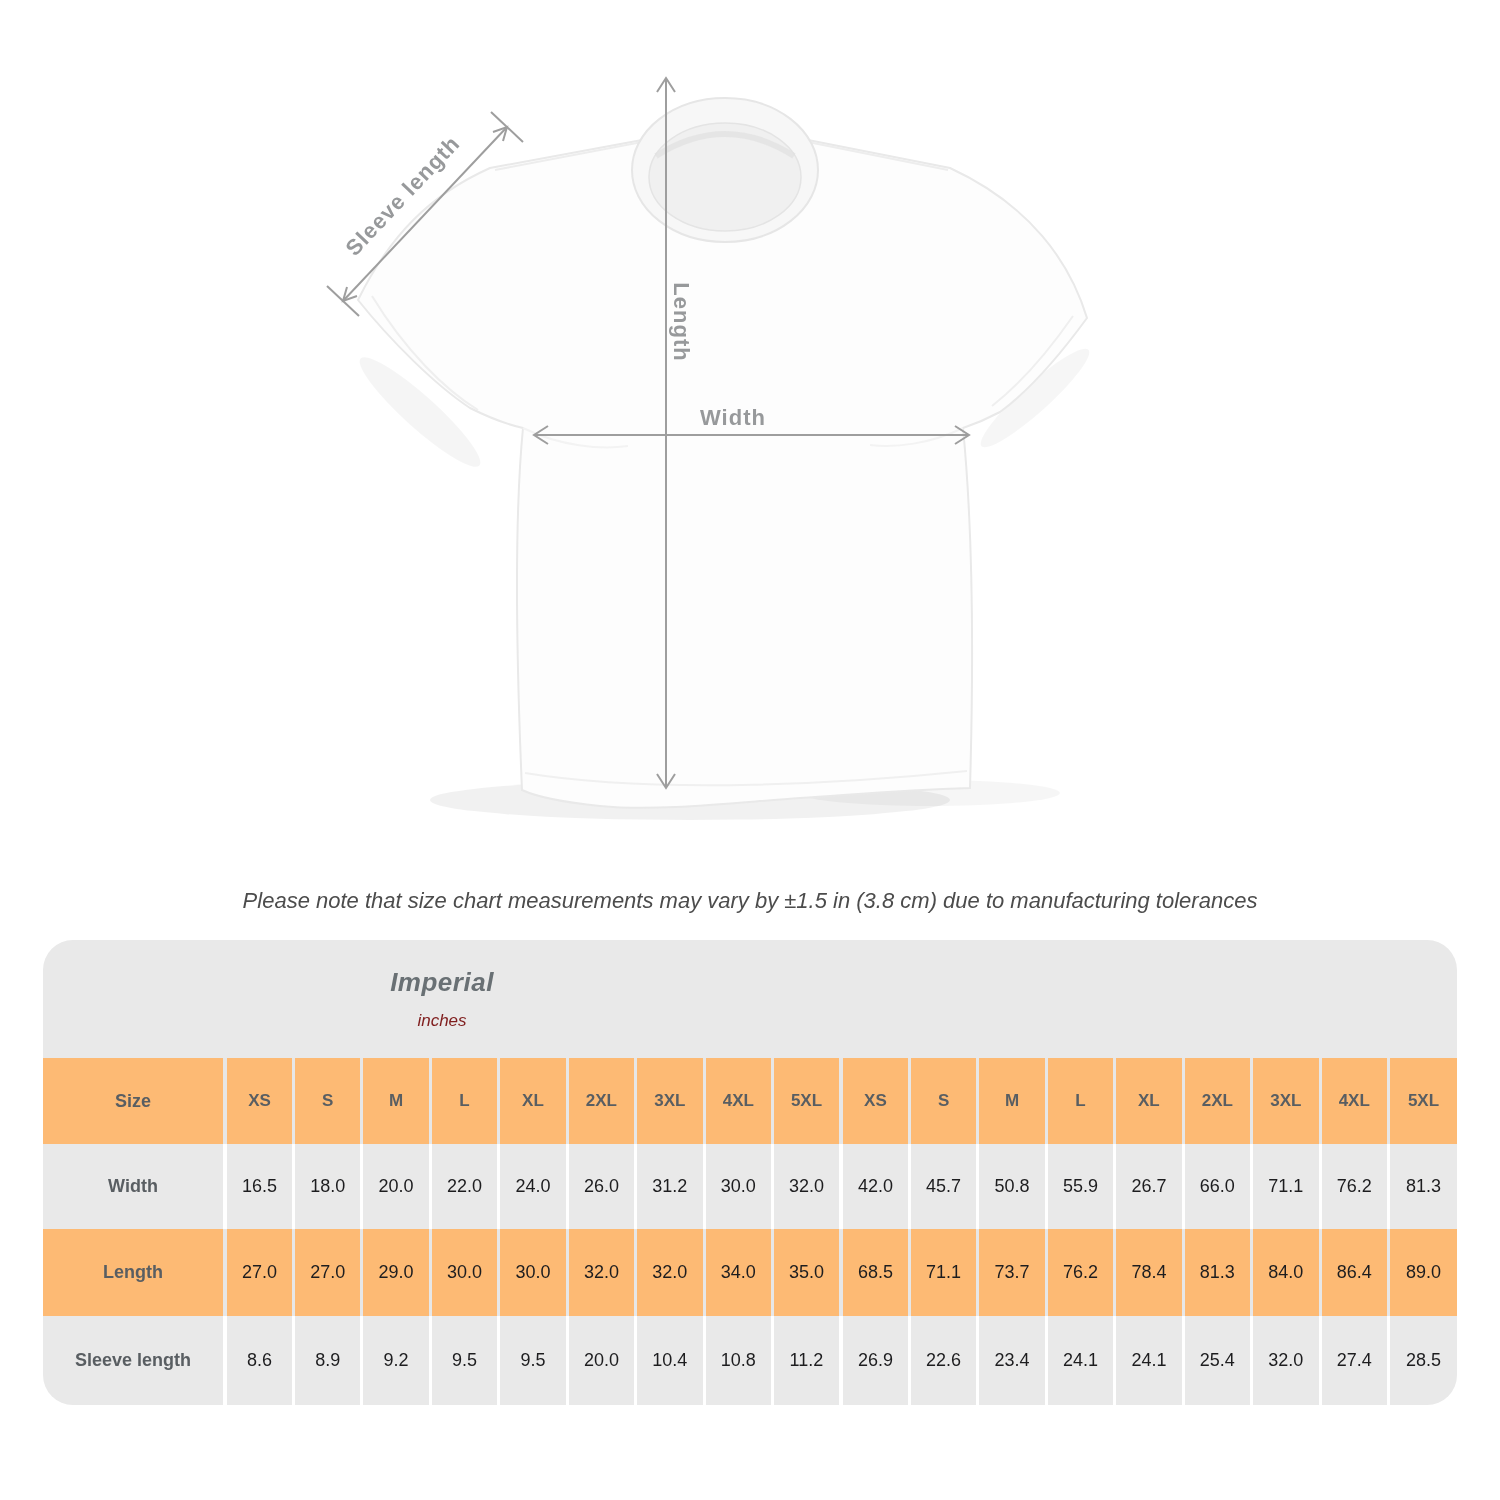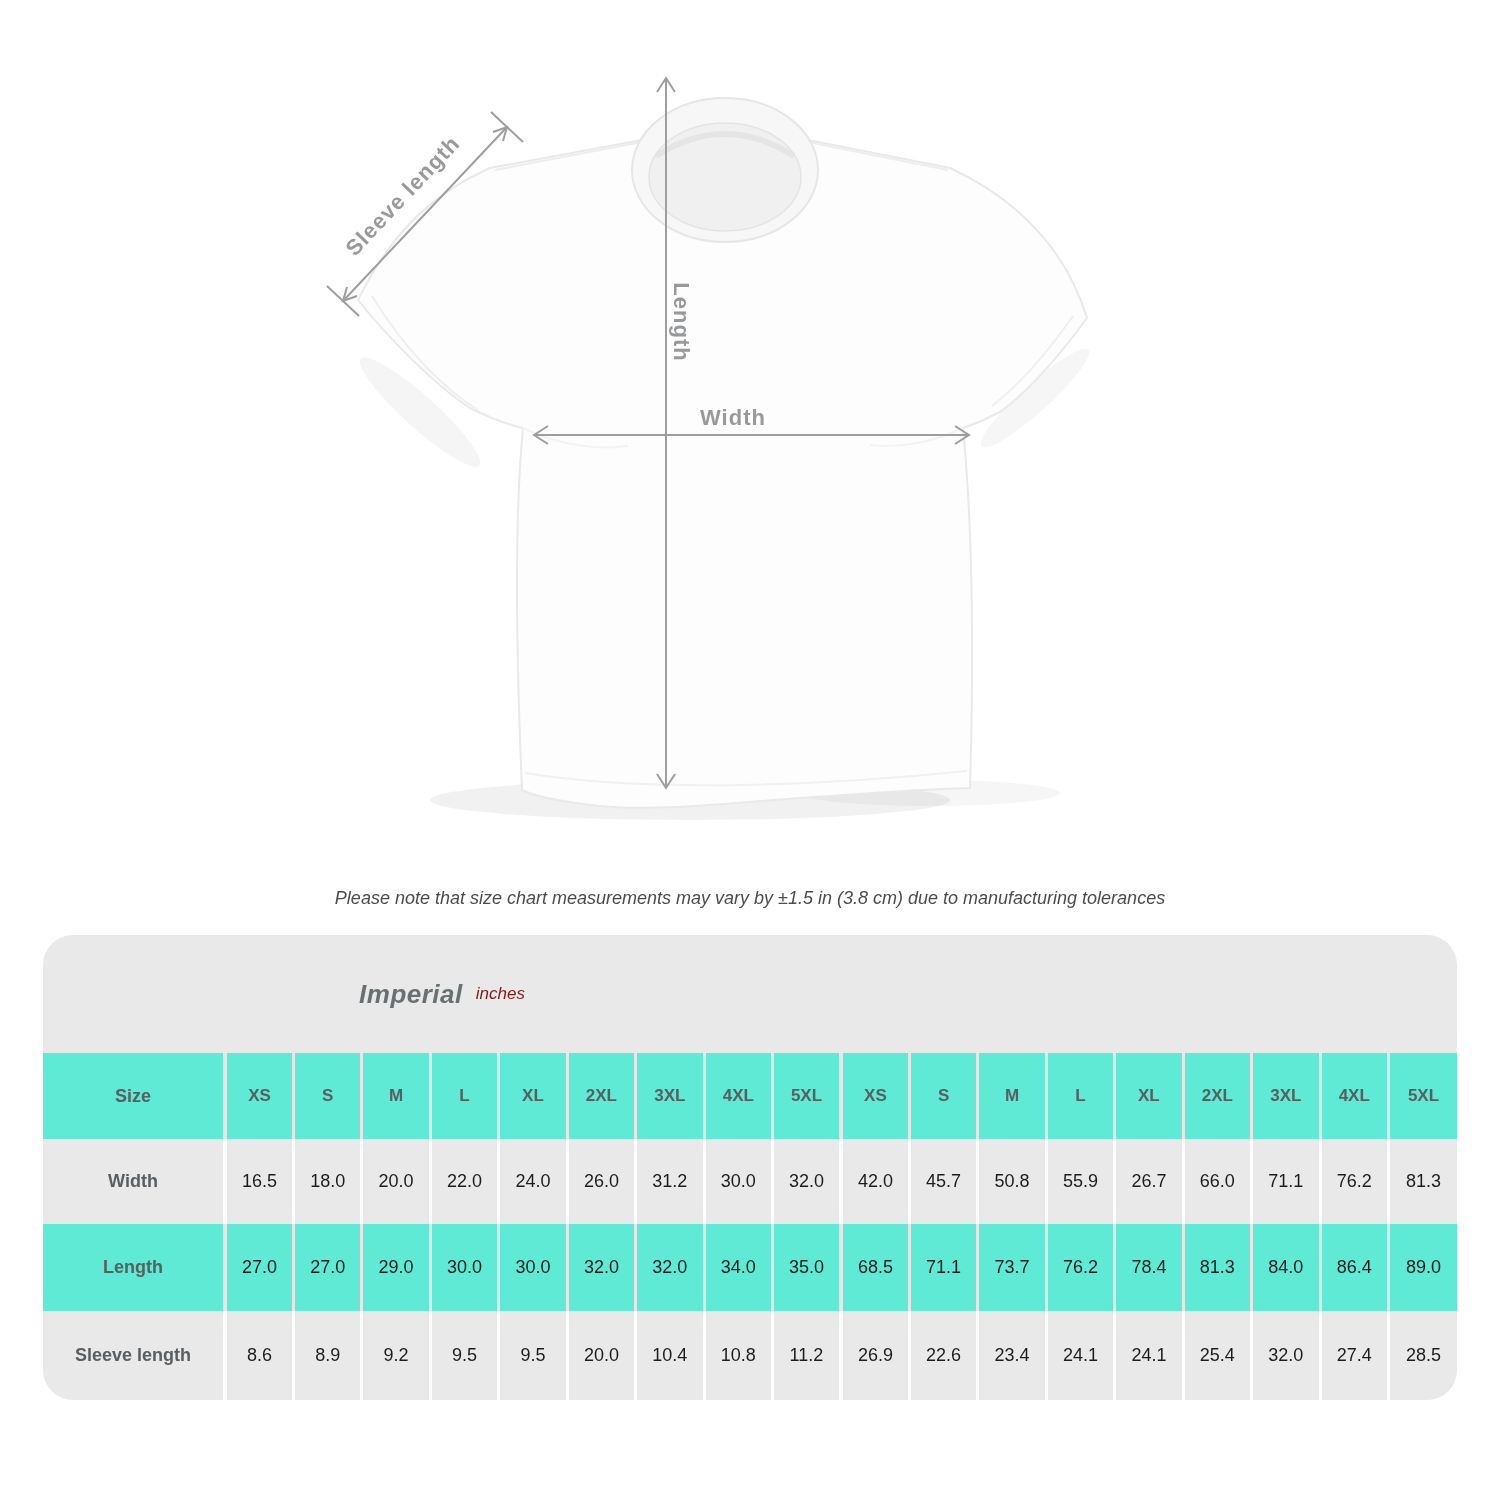--- a/index.html
+++ b/index.html
@@ -11,52 +11,52 @@
   .figure{position:relative;width:1500px;height:878px;}
   .figure svg{display:block;}
 
   .heading{ text-align:center; }
   .heading h1{
     margin:0;padding:0;
     font-size:31px;line-height:36px;font-weight:bold;color:#262626;
   }
   .heading p{
     margin:10px 0 0 0;
-    font-size:18px;font-style:italic;color:#4c4c4c;
+    font-size:22px;font-style:italic;color:#4c4c4c;
   }
 
   .table-wrap{width:1414px;margin:26px auto 0 auto;}
 
   .band{
     display:flex;height:118px;background:#e9e9e9;
     border-top-left-radius:30px;border-top-right-radius:30px;
   }
   .band .grp{
-    display:flex;flex-direction:row;justify-content:center;align-items:center;gap:13px;
+    display:flex;flex-direction:column;justify-content:center;align-items:center;gap:13px;
   }
   .band .grp.imperial{width:798px;}
   .band .grp.metric{flex:1;}
   .band .grp .g-name{
     font-size:26px;font-weight:bold;font-style:italic;color:#697074;letter-spacing:.5px;
   }
   .band .grp .g-unit{
     font-size:17px;font-style:italic;color:#7f1d1d;
   }
 
   table.sizes{
     width:1414px;border-collapse:collapse;table-layout:fixed;
   }
   table.sizes td,table.sizes th{
     text-align:center;vertical-align:middle;padding:0;
     border:none;border-left:3px solid transparent;
   }
   table.sizes .rowlabel{border-left:none;font-weight:bold;font-size:18px;color:#595e62;}
   table.sizes th{font-weight:bold;font-size:17px;color:#595e62;}
   table.sizes td.val{font-size:18px;color:#1d1d1f;}
-  tr.r-white{background:#5eead4;}
+  tr.r-white{background:#fdba74;}
   tr.r-gray{background:#e9e9e9;}
   tr.r-white th,tr.r-white td{border-left-color:#e7e7e7;}
   tr.r-gray th,tr.r-gray td{border-left-color:#ffffff;}
   table.sizes .sec-start{border-left-width:4px;}
   tr.r-white .rowlabel,tr.r-gray .rowlabel{border-left:none;}
   tr.rh{height:86px;}
   tr.rw{height:85px;}
   tr.rl{height:87px;}
   tr.rs{height:89px;}
   tr.last td:first-child{border-bottom-left-radius:30px;}

